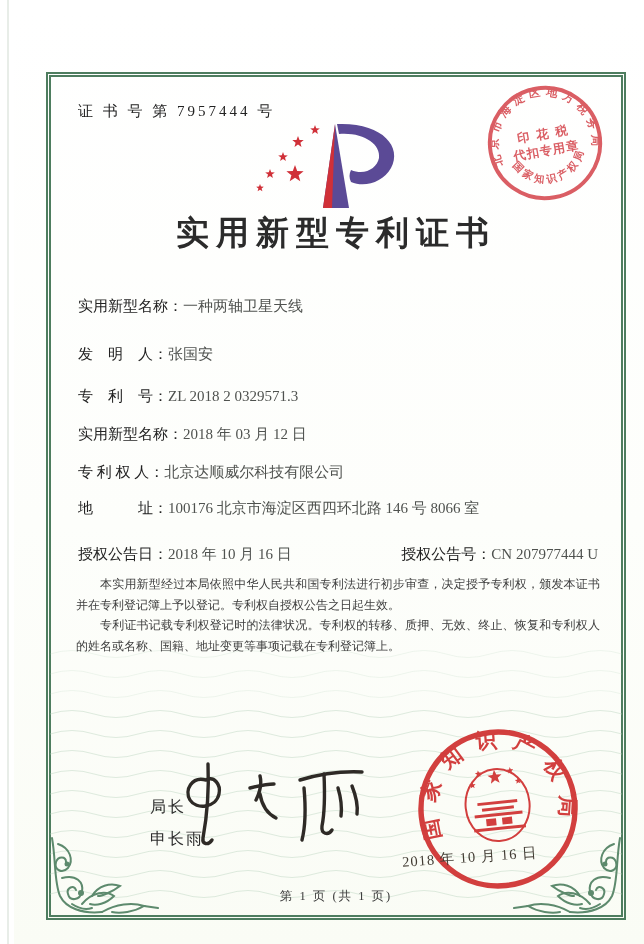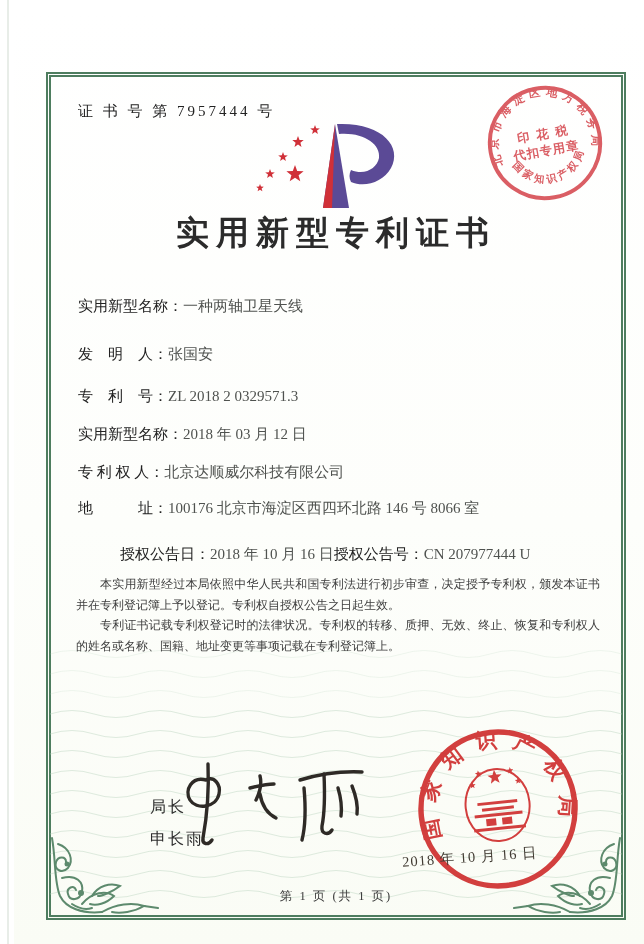--- a/index.html
+++ b/index.html
@@ -40,21 +40,21 @@
   .title{
     position:absolute;left:0;top:201px;width:644px;text-align:center;
     font-size:33px;font-weight:600;letter-spacing:7px;color:#2b2b2b;
   }
   .fields{position:absolute;left:64px;top:283px;width:520px;font-size:15px;}
   .frow{line-height:26px;white-space:nowrap;}
   .frow .lbl{color:var(--ink);}
   .frow .val{color:var(--value-ink);}
   .mb1{margin-bottom:22px}.mb2{margin-bottom:16px}.mb3{margin-bottom:12px}
   .mb4{margin-bottom:12px}.mb5{margin-bottom:10px}.mb6{margin-bottom:20px}
-  .grant-row{display:flex;margin-left:42px;}
+  .grant-row{display:flex;justify-content:space-between;}
   .body-text{
     position:absolute;left:62px;top:564px;width:524px;
     font-size:12px;line-height:20.6px;color:var(--body-ink);text-align:justify;
   }
   .body-text p{text-indent:2em;}
   .signoff{position:absolute;left:88px;top:781px;font-size:16px;color:#2c2c2c;margin-left:48px;}
   .signoff .sline{display:block;line-height:32px;letter-spacing:2px;}
   .signature{position:absolute;left:158px;top:748px;width:200px;height:100px;}
   .office-seal{position:absolute;left:398px;top:713px;width:172px;height:172px;transform:rotate(-6deg);opacity:.92;}
   .seal-date{

